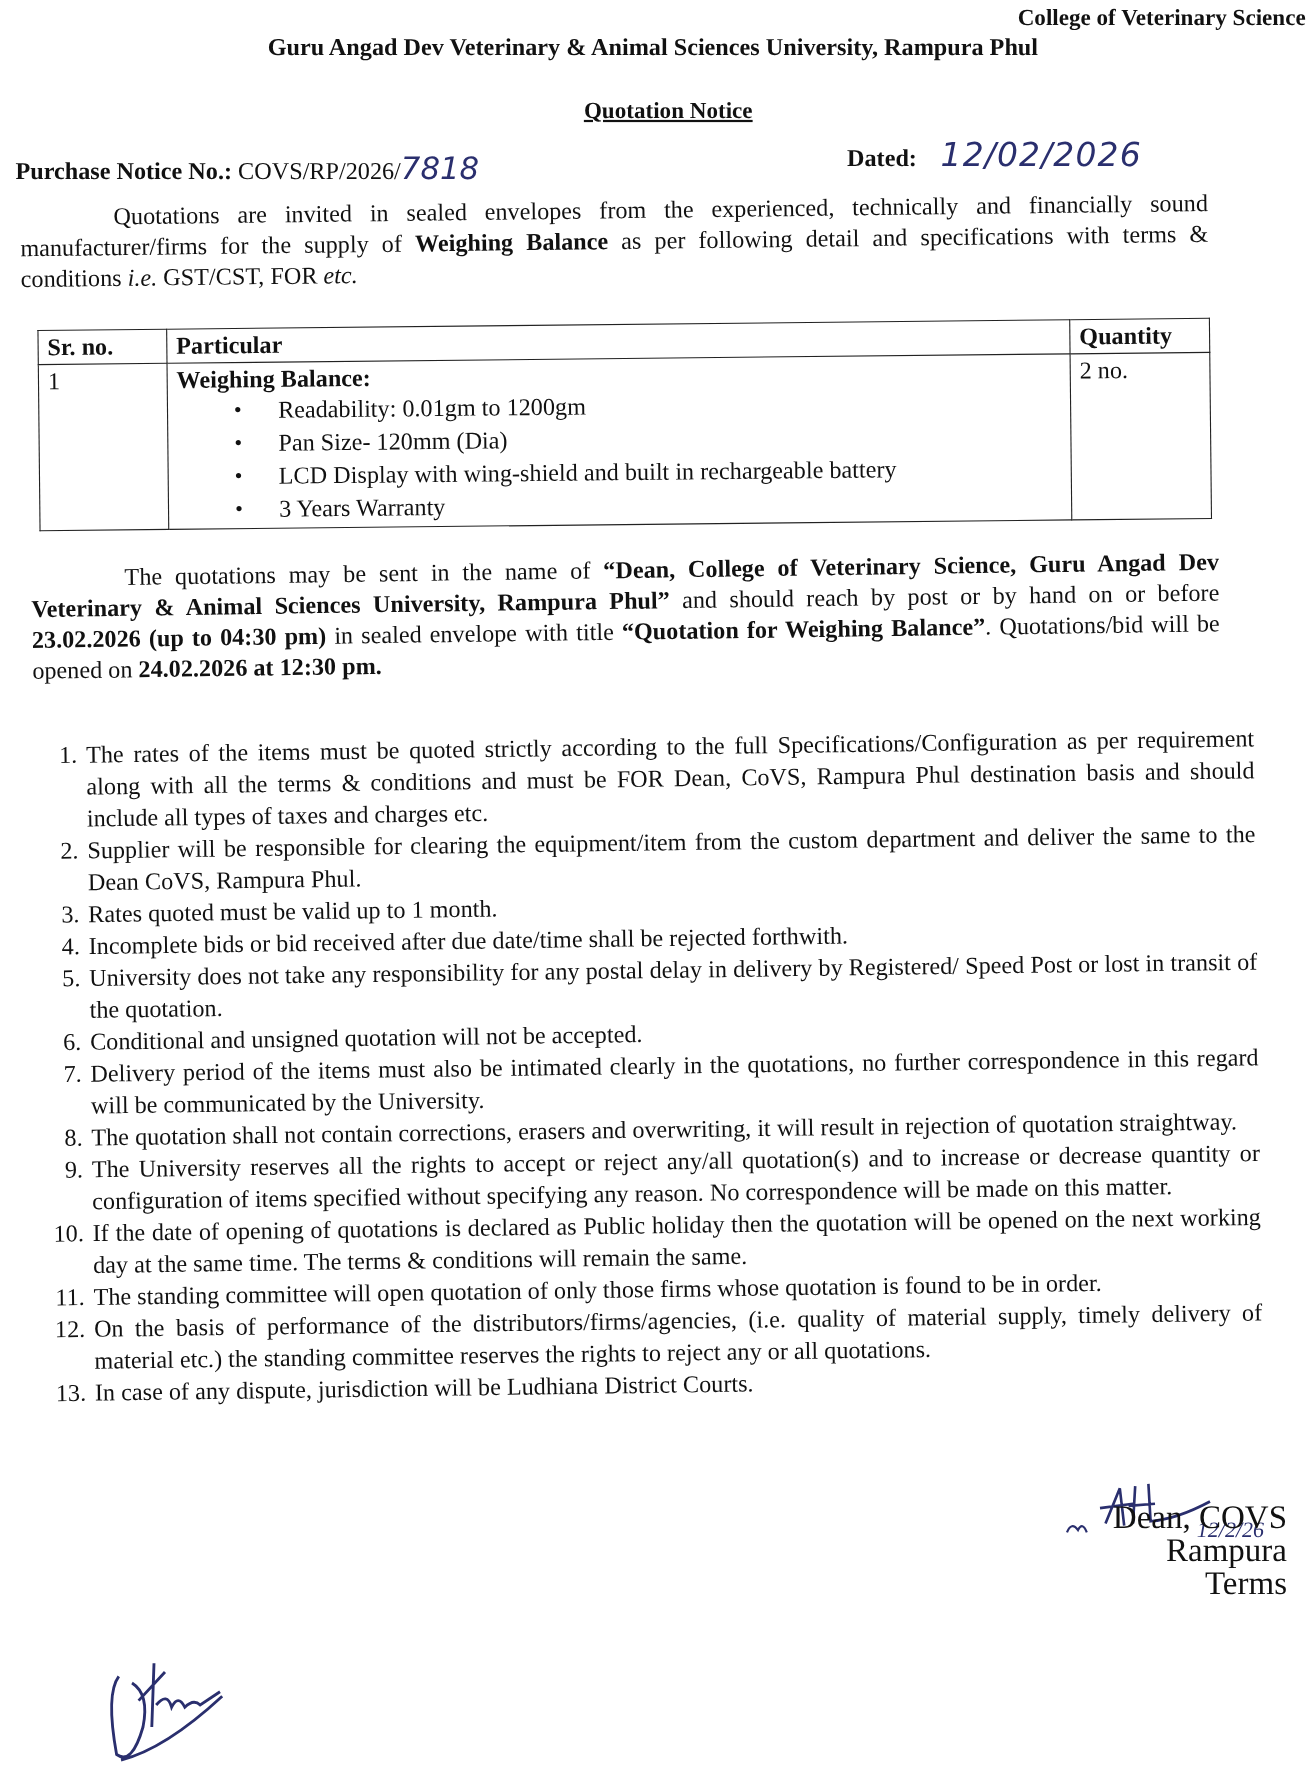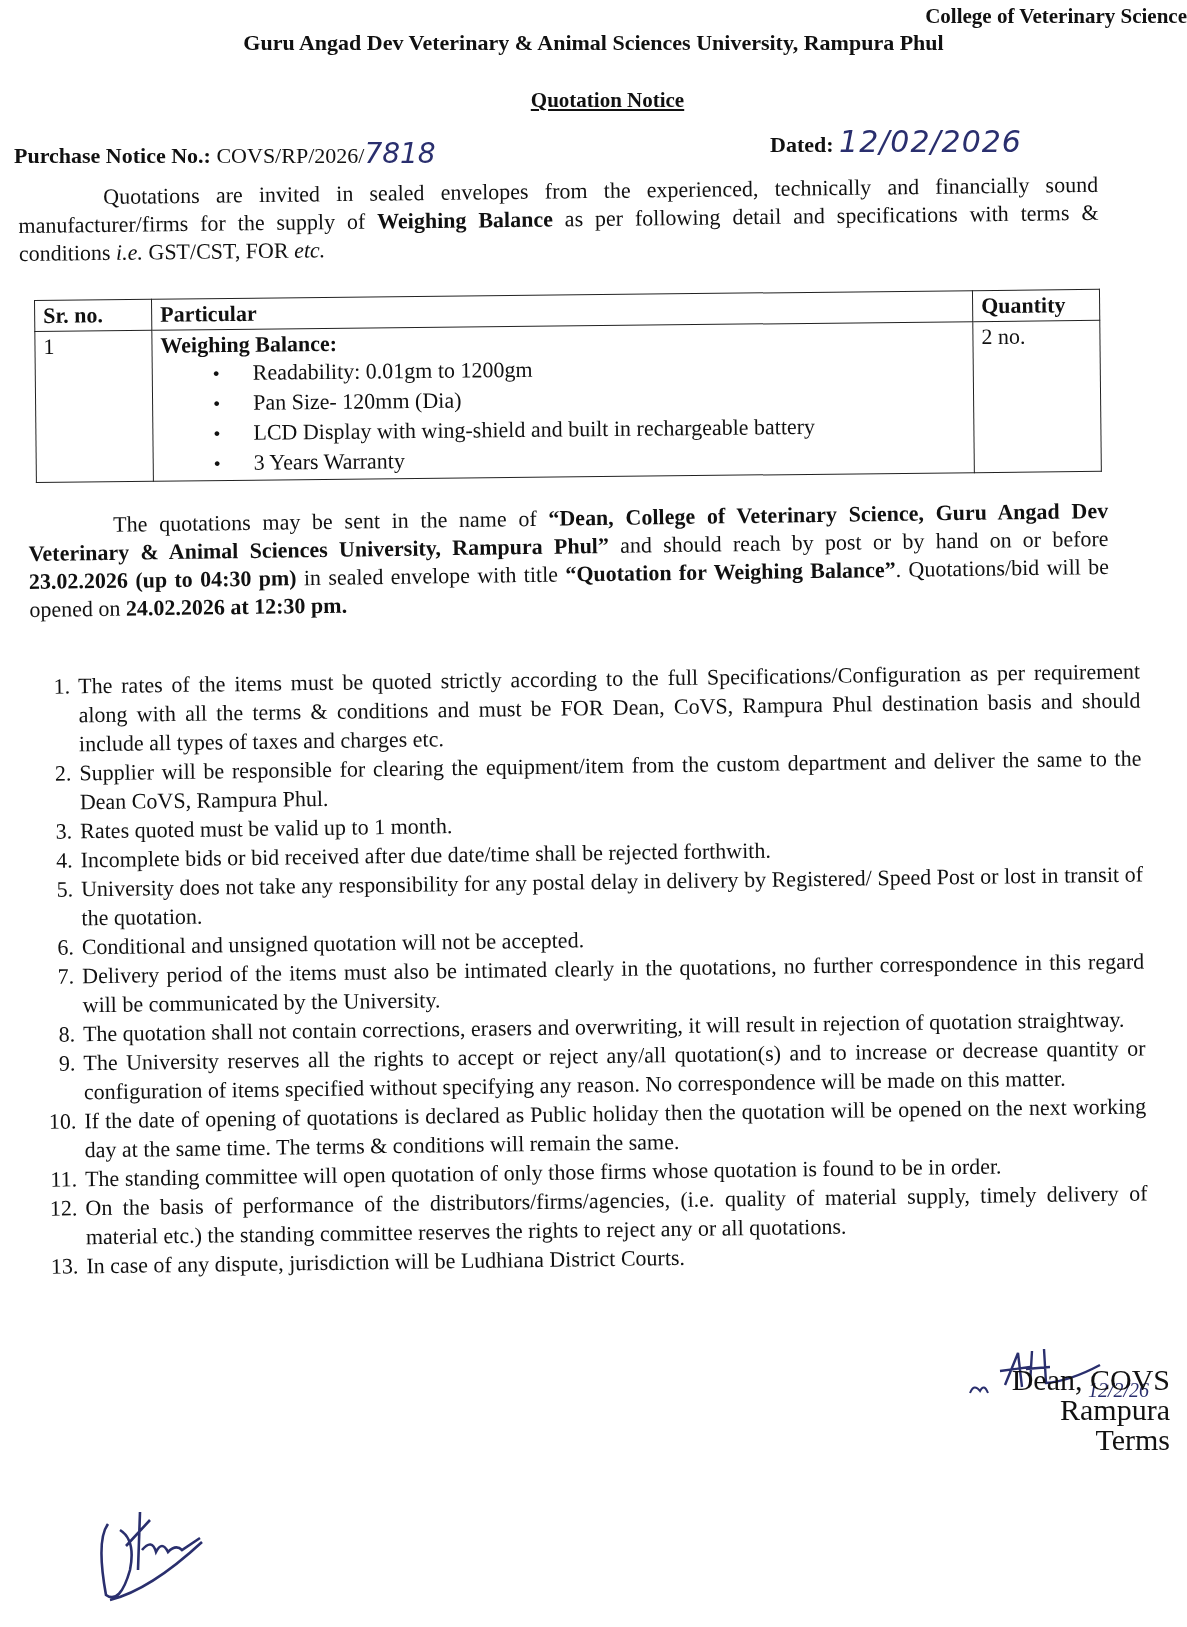--- a/index.html
+++ b/index.html
@@ -12,21 +12,21 @@
     .hdr1 { position: absolute; top: 4px; left: 0; width: 1187px; font-size: 21px; font-weight: bold; text-align: right; }
     .hdr2 { position: absolute; top: 30px; left: 0; width: 1187px; font-size: 22px; font-weight: bold; text-align: center; }
     .notice-title { position: absolute; top: 88px; left: 0; width: 1133px; text-align: center; font-size: 21px; font-weight: bold; margin-left: 41px; }
     .notice-title span { text-decoration: underline; }
     .pn { position: absolute; top: 137px; left: 14px; font-size: 22px; }
     .pn b { font-weight: bold; }
     .hand { font-family: "DejaVu Sans", sans-serif; font-style: italic; color: #2a2f6e; font-weight: normal; }
     .pn .hand { font-size: 28px; }
     .dated { position: absolute; top: 124px; left: 770px; font-size: 22px; }
     .dated b { font-weight: bold; }
-    .dated .hand { font-size: 30px; letter-spacing: 1px; margin-left: 0; }
+    .dated .hand { font-size: 30px; letter-spacing: 1px; margin-left: 16px; }
     .para {
       position: absolute; font-size: 22px; line-height: 28px; text-align: justify;
     }
     .p1 { top: 184px; left: 18px; width: 1080px; transform: rotate(-0.7deg); transform-origin: left top; }
     .indent { display: inline-block; width: 85px; }
     table.spec {
       position: absolute; top: 300px; left: 34px; width: 1066px;
       border-collapse: collapse; font-size: 22px; transform: rotate(-0.6deg); transform-origin: left top;
     }
     table.spec td, table.spec th { border: 1.6px solid #222; vertical-align: top; padding: 2px 8px; text-align: left; }

